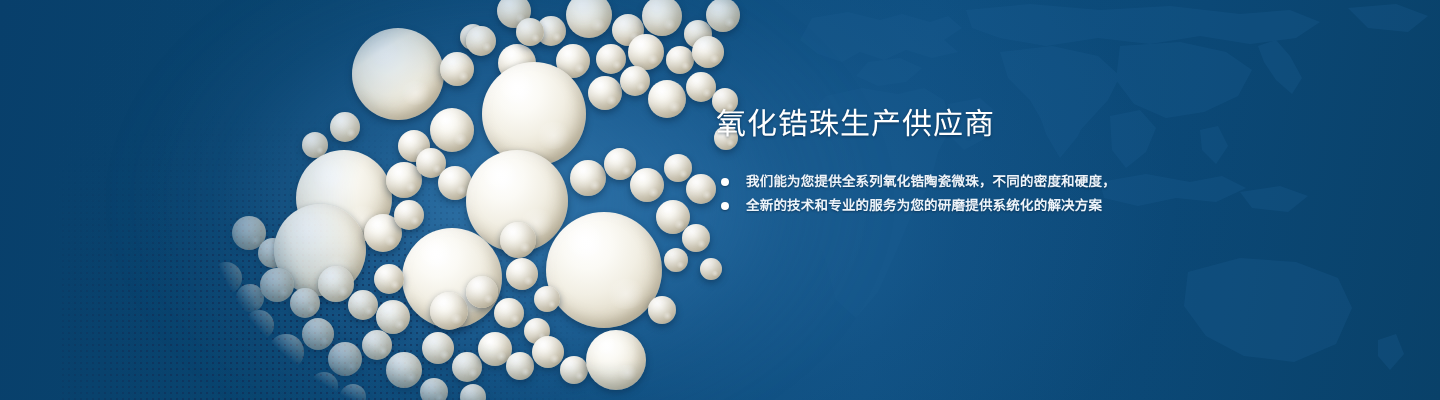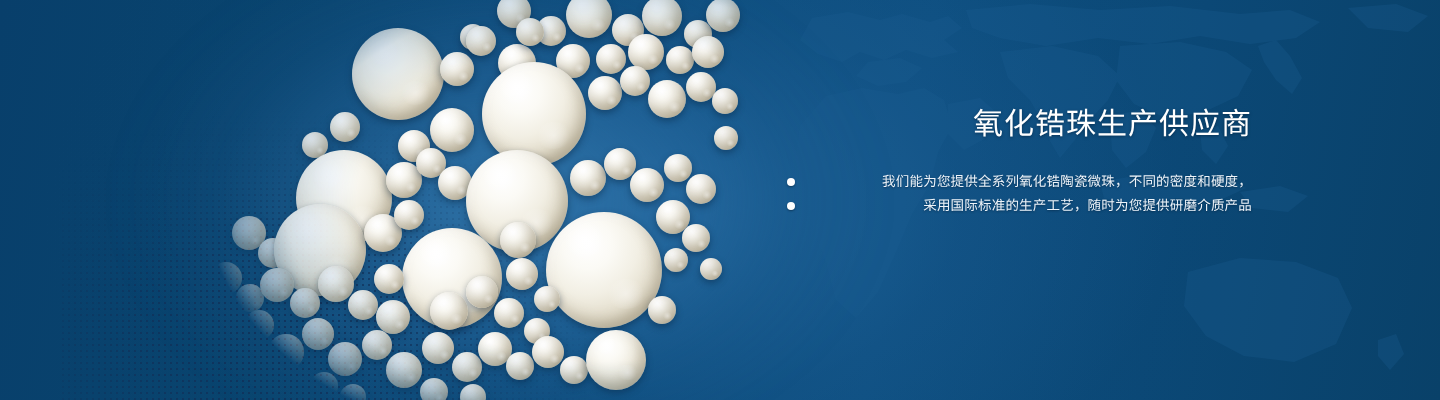--- a/index.html
+++ b/index.html
@@ -103,36 +103,36 @@
     position:absolute; inset:0;
     -webkit-mask-image:radial-gradient(ellipse 400px 260px at 42% 50%,
         #000 0%, #000 62%, rgba(0,0,0,.82) 80%, rgba(0,0,0,.45) 93%, rgba(0,0,0,0) 100%);
     mask-image:radial-gradient(ellipse 400px 260px at 42% 50%,
         #000 0%, #000 62%, rgba(0,0,0,.82) 80%, rgba(0,0,0,.45) 93%, rgba(0,0,0,0) 100%);
   }
 
   
   .copy{
     position:absolute;
-    left:782px; top:106px;
+    left:716px; top:106px;
     width:470px;
-    text-align:right;
   }
   .headline{
     color:#ffffff;
     font-size:30px;
     font-weight:400;
     letter-spacing:1px;
     line-height:1.2;
     text-shadow:0 1px 3px rgba(3,26,48,.55);
     white-space:nowrap;
   }
   .bullets{
     margin-top:28px;
     list-style:none;
+    font-weight:bold;
   }
   .bullet{
     position:relative;
     padding-left:30px;
     color:#eef4fa;
     font-size:13.5px;
     line-height:24px;
     letter-spacing:.2px;
     text-shadow:0 1px 2px rgba(3,26,48,.5);
   }
@@ -300,22 +300,22 @@
 
     <h1 class="headline">氧化锆珠生产供应商</h1>
 
     <ul class="bullets">
 
       <li class="bullet">
         <span class="dot"></span>
         <span>我们能为您提供全系列氧化锆陶瓷微珠，不同的密度和硬度，</span>
       </li>
 
-
       <li class="bullet">
         <span class="dot"></span>
-        <span>采用国际标准的生产工艺，随时为您提供研磨介质产品</span>
+        <span>全新的技术和专业的服务为您的研磨提供系统化的解决方案</span>
       </li>
+
 
     </ul>
   </div>
 
 </div>
 
 </body></html>

